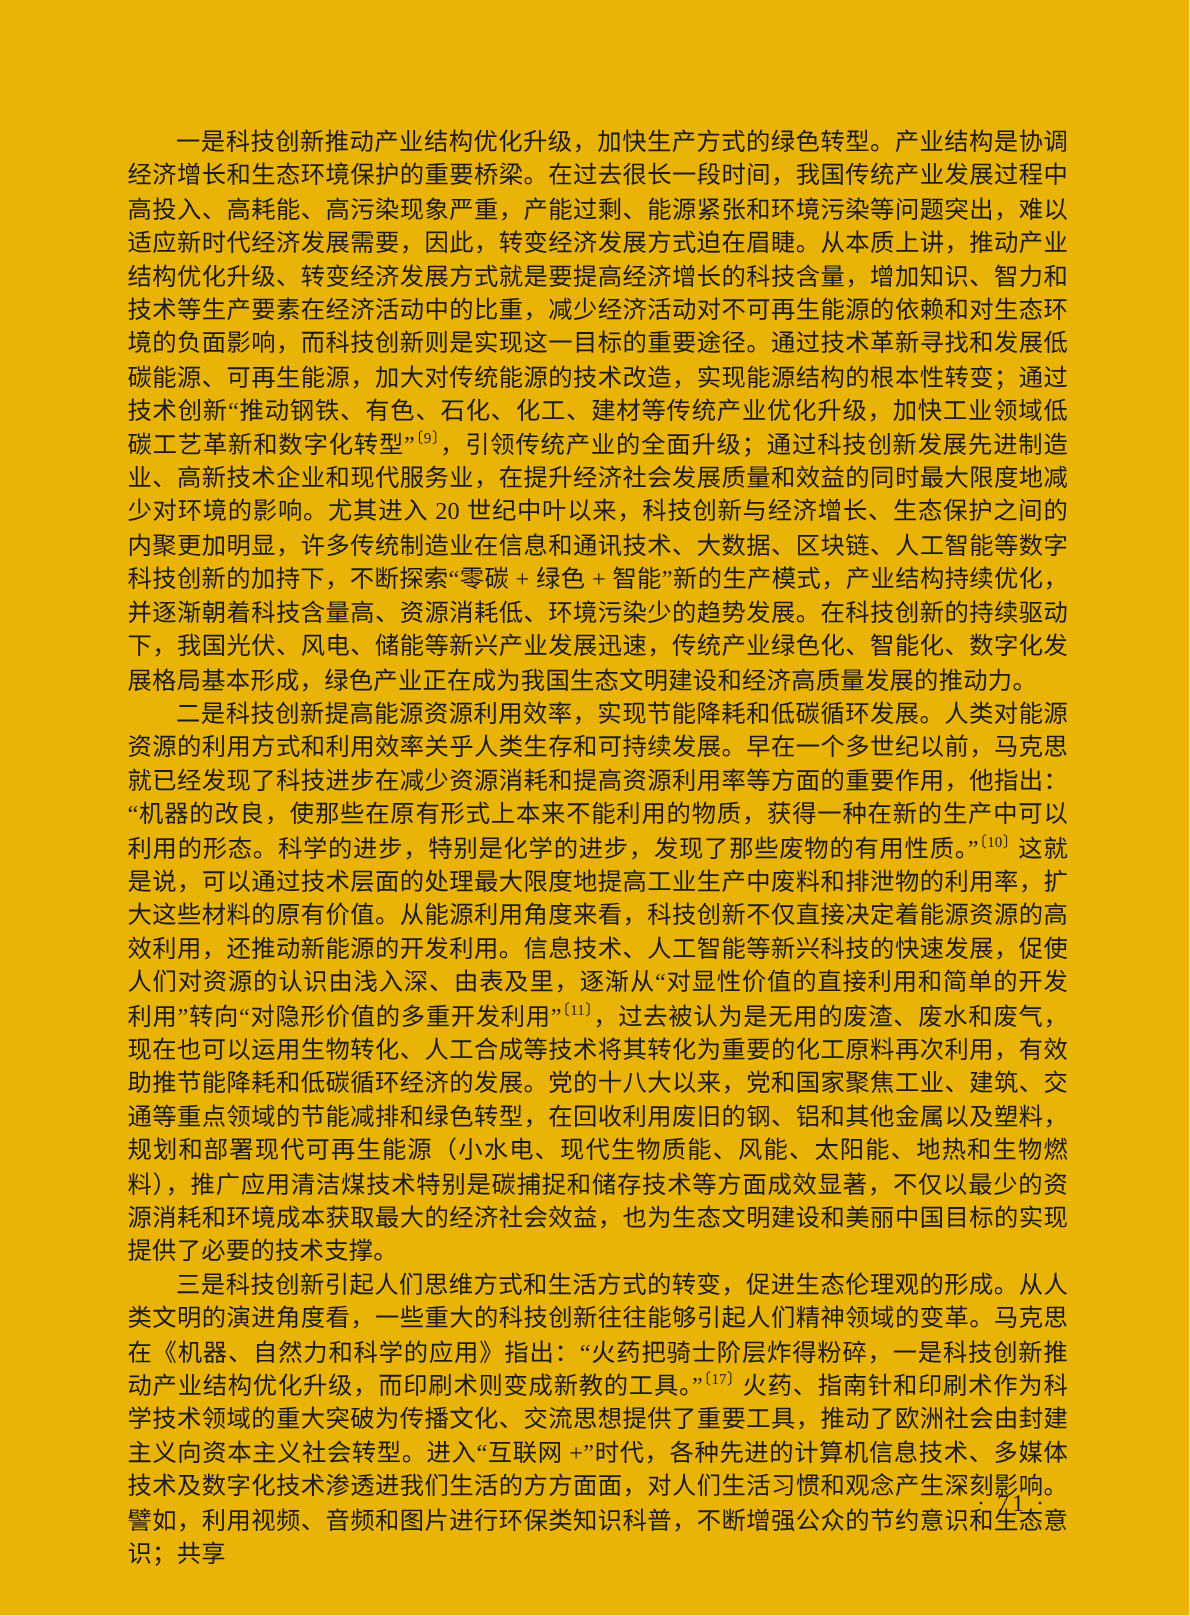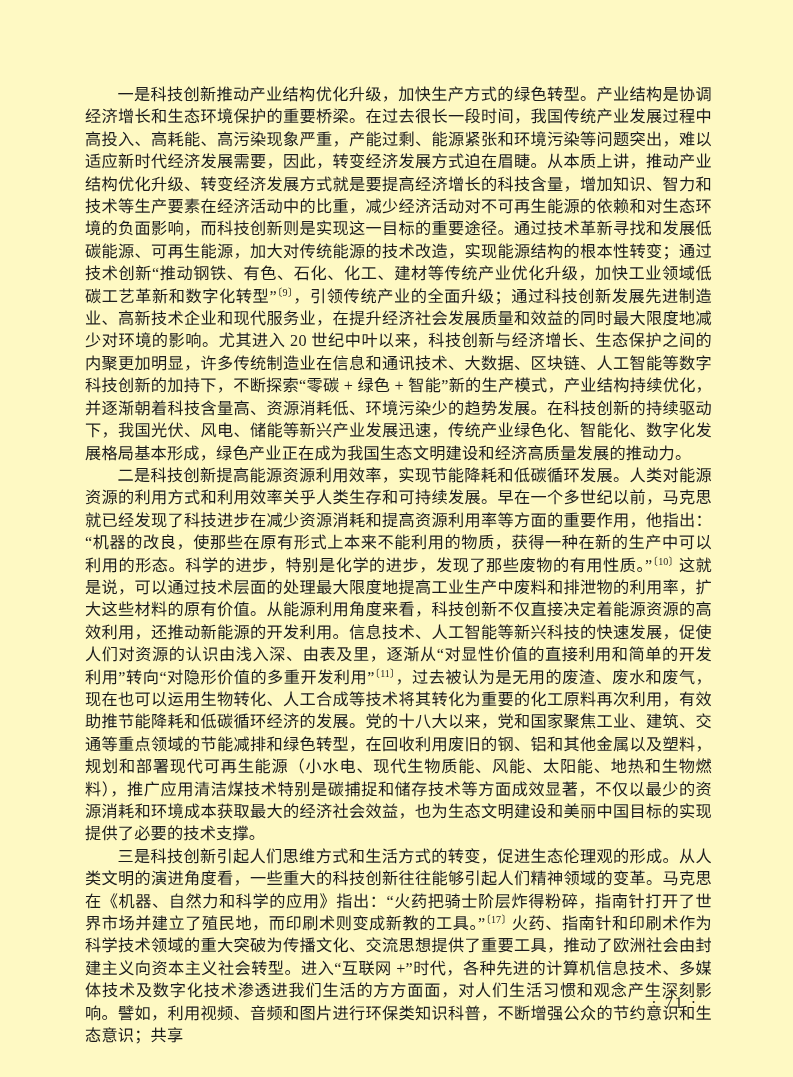--- a/index.html
+++ b/index.html
@@ -4,21 +4,21 @@
 <style>
   html, body {
     margin: 0;
     padding: 0;
     background: #ffffff;
   }
   .page {
     position: relative;
     width: 793px;
     height: 1077px;
-    background: #fef9c3;
+    background: #eab308;
     overflow: hidden;
     font-family: "Liberation Serif", "DejaVu Serif", serif;
     color: #1c1c1c;
   }
   .text-block {
     position: absolute;
     top: 84px;
     left: 85px;
     width: 627px;
   }
@@ -47,16 +47,16 @@
     color: #1c1c1c;
   }
 </style>
 </head>
 <body>
 
 <div class="page">
   <main class="text-block">
       <p class="para"><span>一是科技创新推动产业结构优化升级，加快生产方式的绿色转型。产业结构是协调经济增长和生态环境保护的重要桥梁。在过去很长一段时间，我国传统产业发展过程中高投入、高耗能、高污染现象严重，产能过剩、能源紧张和环境污染等问题突出，难以适应新时代经济发展需要，因此，转变经济发展方式迫在眉睫。从本质上讲，推动产业结构优化升级、转变经济发展方式就是要提高经济增长的科技含量，增加知识、智力和技术等生产要素在经济活动中的比重，减少经济活动对不可再生能源的依赖和对生态环境的负面影响，而科技创新则是实现这一目标的重要途径。通过技术革新寻找和发展低碳能源、可再生能源，加大对传统能源的技术改造，实现能源结构的根本性转变；通过技术创新“推动钢铁、有色、石化、化工、建材等传统产业优化升级，加快工业领域低碳工艺革新和数字化转型”</span><sup class="cite">〔9〕</sup><span>，引领传统产业的全面升级；通过科技创新发展先进制造业、高新技术企业和现代服务业，在提升经济社会发展质量和效益的同时最大限度地减少对环境的影响。尤其进入 20 世纪中叶以来，科技创新与经济增长、生态保护之间的内聚更加明显，许多传统制造业在信息和通讯技术、大数据、区块链、人工智能等数字科技创新的加持下，不断探索“零碳 + 绿色 + 智能”新的生产模式，产业结构持续优化，并逐渐朝着科技含量高、资源消耗低、环境污染少的趋势发展。在科技创新的持续驱动下，我国光伏、风电、储能等新兴产业发展迅速，传统产业绿色化、智能化、数字化发展格局基本形成，绿色产业正在成为我国生态文明建设和经济高质量发展的推动力。</span></p>
       <p class="para"><span>二是科技创新提高能源资源利用效率，实现节能降耗和低碳循环发展。人类对能源资源的利用方式和利用效率关乎人类生存和可持续发展。早在一个多世纪以前，马克思就已经发现了科技进步在减少资源消耗和提高资源利用率等方面的重要作用，他指出：“机器的改良，使那些在原有形式上本来不能利用的物质，获得一种在新的生产中可以利用的形态。科学的进步，特别是化学的进步，发现了那些废物的有用性质。”</span><sup class="cite">〔10〕</sup><span>这就是说，可以通过技术层面的处理最大限度地提高工业生产中废料和排泄物的利用率，扩大这些材料的原有价值。从能源利用角度来看，科技创新不仅直接决定着能源资源的高效利用，还推动新能源的开发利用。信息技术、人工智能等新兴科技的快速发展，促使人们对资源的认识由浅入深、由表及里，逐渐从“对显性价值的直接利用和简单的开发利用”转向“对隐形价值的多重开发利用”</span><sup class="cite">〔11〕</sup><span>，过去被认为是无用的废渣、废水和废气，现在也可以运用生物转化、人工合成等技术将其转化为重要的化工原料再次利用，有效助推节能降耗和低碳循环经济的发展。党的十八大以来，党和国家聚焦工业、建筑、交通等重点领域的节能减排和绿色转型，在回收利用废旧的钢、铝和其他金属以及塑料，规划和部署现代可再生能源（小水电、现代生物质能、风能、太阳能、地热和生物燃料），推广应用清洁煤技术特别是碳捕捉和储存技术等方面成效显著，不仅以最少的资源消耗和环境成本获取最大的经济社会效益，也为生态文明建设和美丽中国目标的实现提供了必要的技术支撑。</span></p>
-      <p class="para"><span>三是科技创新引起人们思维方式和生活方式的转变，促进生态伦理观的形成。从人类文明的演进角度看，一些重大的科技创新往往能够引起人们精神领域的变革。马克思在《机器、自然力和科学的应用》指出：“火药把骑士阶层炸得粉碎，指南针打开了世界市场并建立了殖民地，而印刷术则变成新教的工具。”</span><sup class="cite">〔17〕</sup><span>火药、指南针和印刷术作为科学技术领域的重大突破为传播文化、交流思想提供了重要工具，推动了欧洲社会由封建主义向资本主义社会转型。进入“互联网 +”时代，各种先进的计算机信息技术、多媒体技术及数字化技术渗透进我们生活的方方面面，对人们生活习惯和观念产生深刻影响。譬如，利用视频、音频和图片进行环保类知识科普，不断增强公众的节约意识和生态意识；共享</span></p>
+      <p class="para"><span>三是科技创新引起人们思维方式和生活方式的转变，促进生态伦理观的形成。从人类文明的演进角度看，一些重大的科技创新往往能够引起人们精神领域的变革。马克思在《机器、自然力和科学的应用》指出：“火药把骑士阶层炸得粉碎，一是科技创新推动产业结构优化升级，而印刷术则变成新教的工具。”</span><sup class="cite">〔17〕</sup><span>火药、指南针和印刷术作为科学技术领域的重大突破为传播文化、交流思想提供了重要工具，推动了欧洲社会由封建主义向资本主义社会转型。进入“互联网 +”时代，各种先进的计算机信息技术、多媒体技术及数字化技术渗透进我们生活的方方面面，对人们生活习惯和观念产生深刻影响。譬如，利用视频、音频和图片进行环保类知识科普，不断增强公众的节约意识和生态意识；共享</span></p>
     </main>
   <div class="page-number">· 71 ·</div>
 </div>
 
 </body></html>

